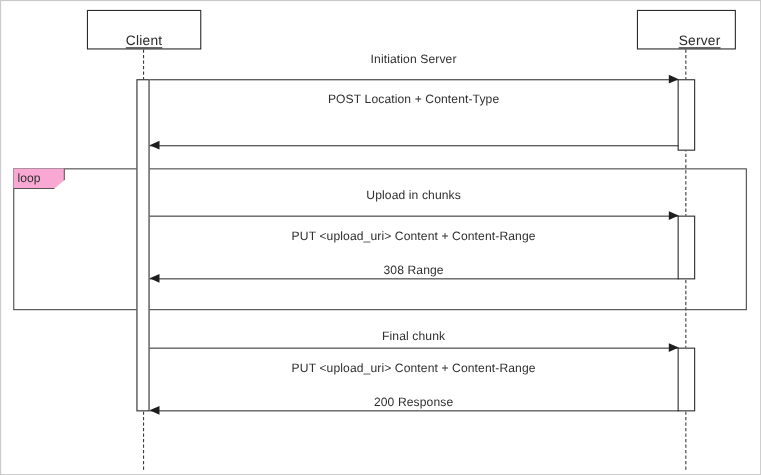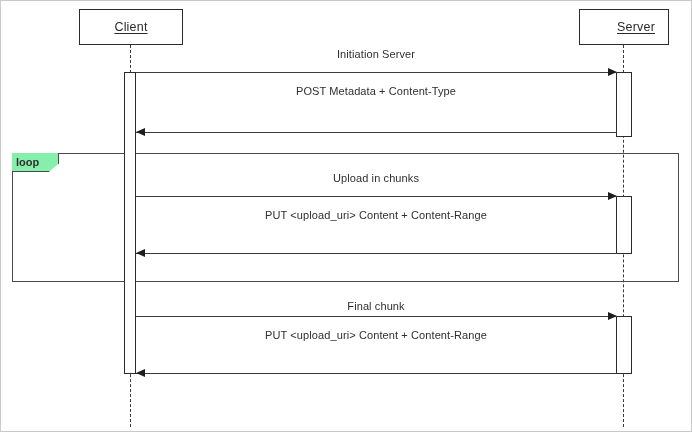--- a/index.html
+++ b/index.html
@@ -20,21 +20,21 @@
     box-sizing: border-box;
     border: 1px solid #c9c9c9;
   }
   
   .participant-box {
     position: absolute;
     box-sizing: border-box;
     background: #ffffff;
     border: 1.5px solid #2b2b2b;
     display: flex;
-    align-items: center;
+    align-items: flex-end;
     justify-content: center;
   }
   .participant-label {
     font-size: 12.5px;
     color: #2a2a2a;
     text-decoration: underline;
     text-underline-offset: 2px;
     letter-spacing: .2px;
     white-space: nowrap;
   }
@@ -78,28 +78,27 @@
   
   .fragment {
     position: absolute;
     box-sizing: border-box;
     border: 1.4px solid #4a4a4a;
     background: transparent;
   }
   .fragment-tab {
     position: absolute;
     box-sizing: border-box;
-    background: #86efac;
+    background: #f9a8d4;
     border: 1.2px solid #4a4a4a;
     border-top: none;
     border-left: none;
     clip-path: polygon(0 0, 100% 0, 100% 55%, 78% 100%, 0 100%);
     display: flex;
     align-items: center;
-    font-weight: bold;
   }
   .fragment-tab-label {
     font-size: 11px;
     color: #2f2f2f;
     padding-left: 4px;
     white-space: nowrap;
   }
 </style>
 </head>
 <body>
@@ -127,36 +126,38 @@
   <div class="activation" style="left:615px; top:71px; width:16px; height:65px;"></div>
 
   <div class="activation" style="left:615px; top:195px; width:16px; height:58px;"></div>
 
   <div class="activation" style="left:615px; top:315px; width:16px; height:58px;"></div>
 
   <div class="msg-label" style="left:135px; top:47px; width:480px;">Initiation Server</div>
 
   <div class="msg-line" style="left:135px; top:71px; width:481px;"></div>
   <div class="arrowhead right" style="left:607px; top:66.5px;"></div>
-  <div class="msg-label" style="left:135px; top:84px; width:480px;">POST Metadata + Content-Type</div>
+  <div class="msg-label" style="left:135px; top:84px; width:480px;">POST Location + Content-Type</div>
 
   <div class="msg-line" style="left:135px; top:131px; width:481px;"></div>
   <div class="arrowhead left" style="left:135px; top:126.5px;"></div>
 
   <div class="msg-label" style="left:135px; top:171px; width:480px;">Upload in chunks</div>
 
   <div class="msg-line" style="left:135px; top:195px; width:481px;"></div>
   <div class="arrowhead right" style="left:607px; top:190.5px;"></div>
   <div class="msg-label" style="left:135px; top:208px; width:480px;">PUT &lt;upload_uri&gt; Content + Content-Range</div>
 
   <div class="msg-line" style="left:135px; top:252px; width:481px;"></div>
   <div class="arrowhead left" style="left:135px; top:247.5px;"></div>
+  <div class="msg-label" style="left:135px; top:239px; width:480px;">308 Range</div>
 
   <div class="msg-label" style="left:135px; top:299px; width:480px;">Final chunk</div>
 
   <div class="msg-line" style="left:135px; top:315px; width:481px;"></div>
   <div class="arrowhead right" style="left:607px; top:310.5px;"></div>
   <div class="msg-label" style="left:135px; top:328px; width:480px;">PUT &lt;upload_uri&gt; Content + Content-Range</div>
 
   <div class="msg-line" style="left:135px; top:372px; width:481px;"></div>
   <div class="arrowhead left" style="left:135px; top:367.5px;"></div>
+  <div class="msg-label" style="left:135px; top:359px; width:480px;">200 Response</div>
 
 </div>
 
 </body></html>

